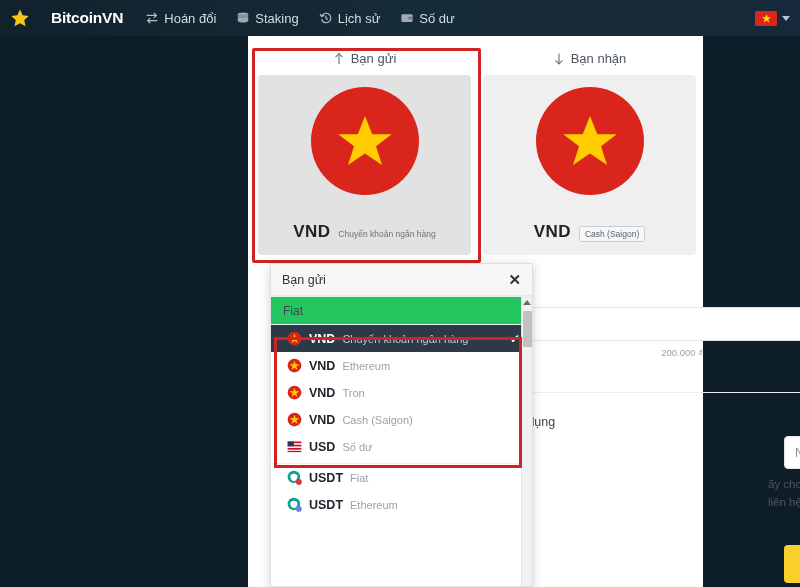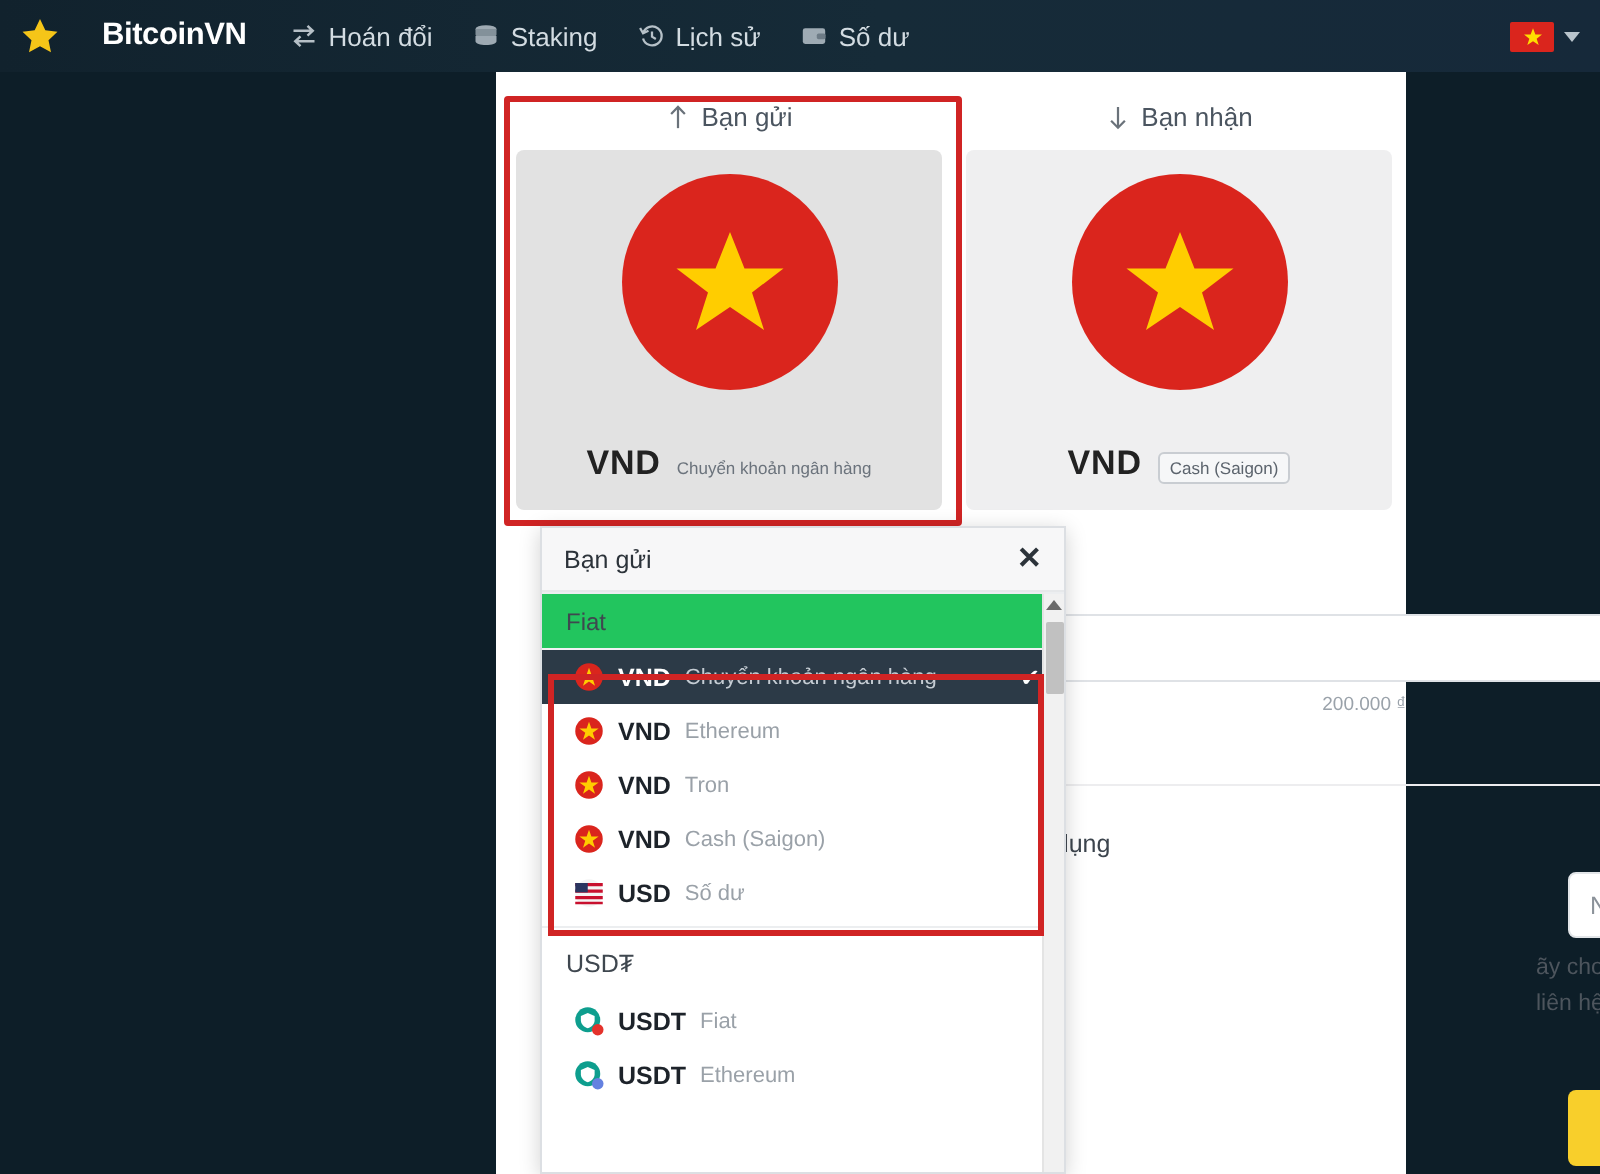--- a/index.html
+++ b/index.html
@@ -413,21 +413,20 @@
           <rect x="1" y="19" width="22" height="2" fill="#c8102e"></rect>
           <rect x="1" y="4" width="10" height="7.5" fill="#2a3560"></rect>
         </svg>
       </span>
       <span class="opt-code">USD</span>
       <span class="opt-desc">Số dư</span>
     </div>
 
     <div class="list-sep"></div>
 
-    <div class="group-head2">USD₮</div>
 
     <div class="opt">
       <span class="opt-flag">
         <svg viewBox="0 0 24 24" width="15" height="15">
           <circle cx="11" cy="11" r="10" fill="#0e9e8e"></circle>
           <path d="M11 5.5 16.5 8v3.4c0 3-2.4 5.4-5.5 6.4-3.1-1-5.5-3.4-5.5-6.4V8z" fill="#fff"></path>
           <circle cx="19" cy="19" r="4.6" fill="#e4322b"></circle>
         </svg>
       </span>
       <span class="opt-code">USDT</span>

